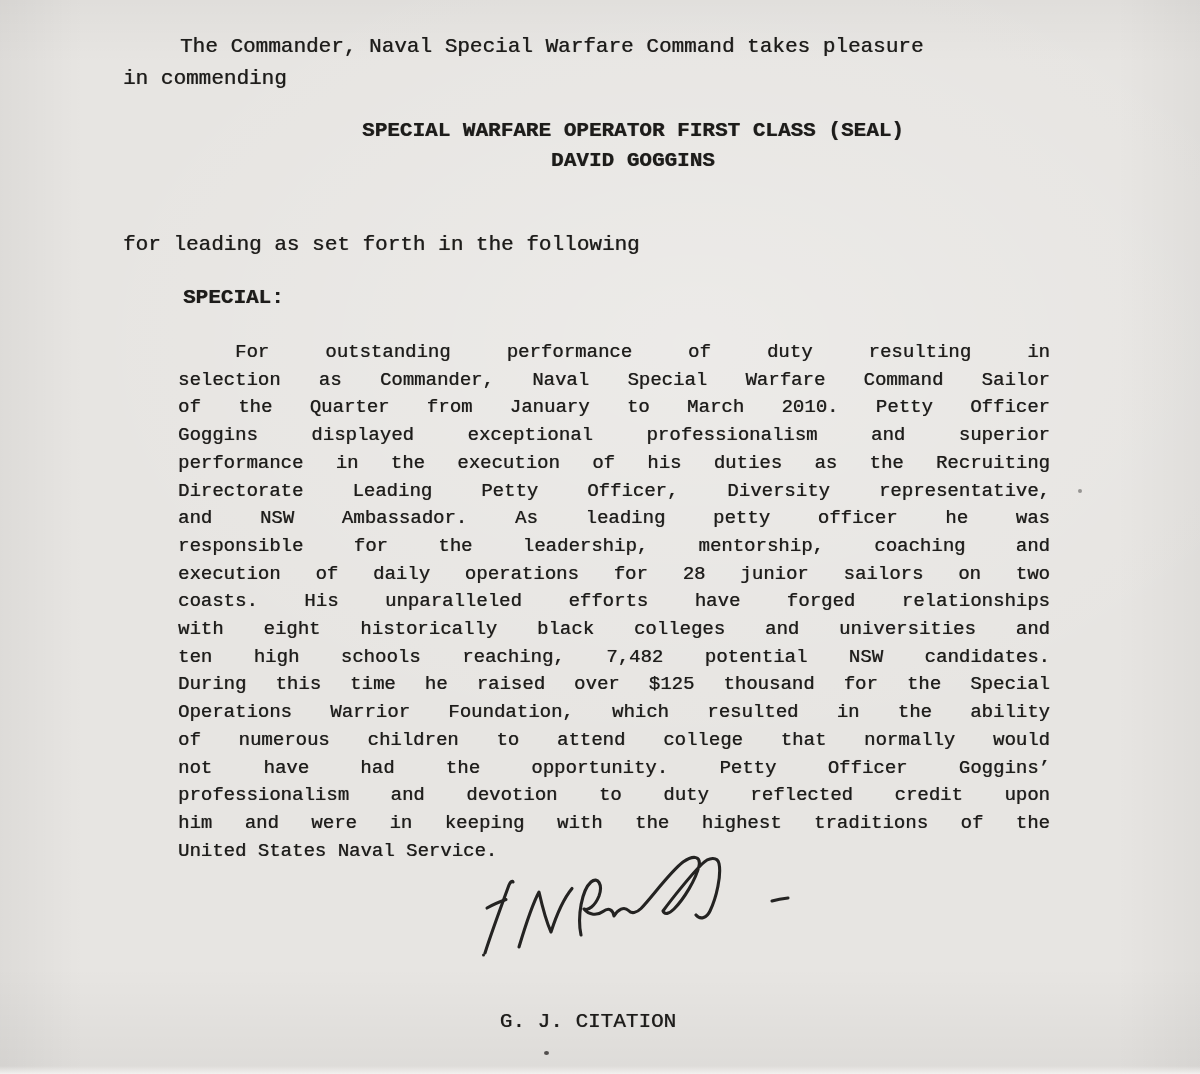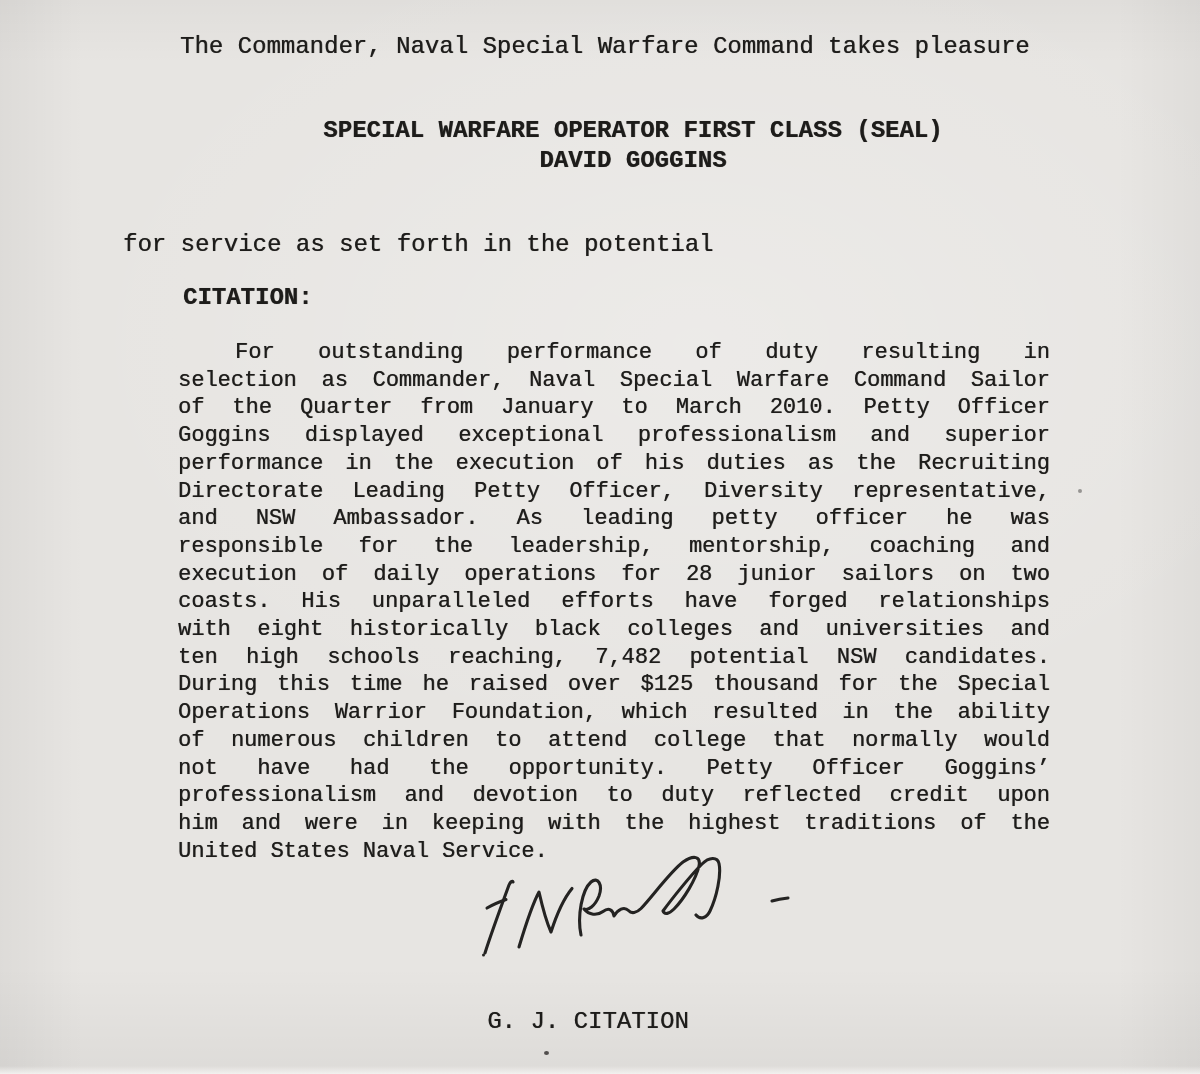--- a/index.html
+++ b/index.html
@@ -23,38 +23,38 @@
   .page::after {
     content: "";
     position: absolute;
     left: 0; right: 0; bottom: 0;
     height: 8px;
     background: linear-gradient(180deg, rgba(244,243,241,0), #f2f1ef);
     pointer-events: none;
   }
   .txt {
     position: absolute;
-    font-size: 24px;
+    font-size: 21px;
     line-height: 30px;
     white-space: pre;
     text-shadow: 0.5px 0 0 rgba(22,21,19,0.55), 0 0 0.7px rgba(22,21,19,0.35);
   }
   
   .opening { left: 123px; top: 31px; width: 960px; }
   .opening .ln { line-height: 32px; }
   .opening .ln:first-child { padding-left: 57px; }
   
   .honoree { left: 0px; top: 116px; width: 1180px; text-align: center; font-weight: 700; margin-left: 43px; }
   .honoree .ln { line-height: 30.3px; }
   
   .service { left: 123px; top: 230px; }
   
   .citlabel { left: 183px; top: 283px; font-weight: 700; }
   
-  .citation { left: 178px; top: 339px; width: 872px; font-size: 22px; }
+  .citation { left: 178px; top: 339px; width: 872px; font-size: 19px; }
   .citation .ln {
     line-height: 27.7px;
     white-space: normal;
     text-align: justify;
     text-align-last: justify;
   }
   .citation .ln:first-child { padding-left: 57px; }
   .citation .ln:last-child { text-align: right; text-align-last: left; }
   
   .sig {
@@ -74,27 +74,27 @@
     border-radius: 50%;
   }
   .speck.a { left: 544px; top: 1051px; width: 5px; height: 4px; }
   .speck.b { left: 1078px; top: 489px; width: 4px; height: 4px; opacity: 0.55; }
 </style>
 </head>
 <body>
 
 <div class="page">
 
-  <div class="txt opening"><div class="ln">The Commander, Naval Special Warfare Command takes pleasure</div></div>
+  <div class="txt opening"><div class="ln">The Commander, Naval Special Warfare Command takes pleasure</div><div class="ln">in commending</div></div>
 
   <div class="txt honoree"><div class="ln">SPECIAL WARFARE OPERATOR FIRST CLASS (SEAL)</div><div class="ln">DAVID GOGGINS</div></div>
 
-  <div class="txt service">for service as set forth in the potential</div>
+  <div class="txt service">for leading as set forth in the following</div>
 
-  <div class="txt citlabel">CITATION:</div>
+  <div class="txt citlabel">SPECIAL:</div>
 
   <div class="txt citation"><div class="ln">For outstanding performance of duty resulting in</div><div class="ln">selection as Commander, Naval Special Warfare Command Sailor</div><div class="ln">of the Quarter from January to March 2010. Petty Officer</div><div class="ln">Goggins displayed exceptional professionalism and superior</div><div class="ln">performance in the execution of his duties as the Recruiting</div><div class="ln">Directorate Leading Petty Officer, Diversity representative,</div><div class="ln">and NSW Ambassador. As leading petty officer he was</div><div class="ln">responsible for the leadership, mentorship, coaching and</div><div class="ln">execution of daily operations for 28 junior sailors on two</div><div class="ln">coasts. His unparalleled efforts have forged relationships</div><div class="ln">with eight historically black colleges and universities and</div><div class="ln">ten high schools reaching, 7,482 potential NSW candidates.</div><div class="ln">During this time he raised over $125 thousand for the Special</div><div class="ln">Operations Warrior Foundation, which resulted in the ability</div><div class="ln">of numerous children to attend college that normally would</div><div class="ln">not have had the opportunity. Petty Officer Goggins’</div><div class="ln">professionalism and devotion to duty reflected credit upon</div><div class="ln">him and were in keeping with the highest traditions of the</div><div class="ln">United States Naval Service.</div></div>
 
   <svg class="sig" viewBox="0 0 315 105" xmlns="http://www.w3.org/2000/svg" aria-hidden="true">
     <g fill="none" stroke="#161514" stroke-width="3.1" stroke-linecap="round" stroke-linejoin="round" opacity="0.93">
       <path d="M7,101 C12,85 24,52 31,33 C32.5,29.5 34.5,28.5 35,30"></path>
       <path d="M9,56 C15,52.5 21,50 28,47.5"></path>
       <path d="M41,95 C47,75 55,51 61,40 C63.5,51 68,69 73,80 C78.5,63 87,45 94,36.5"></path>
       <path d="M103,83 C99,64 104,38 113,30 C120,24 125,33 121,44
         C117,54 110,59 106,57 C111,63 119,64 125,59.5 C131,55 135,58 136,64

